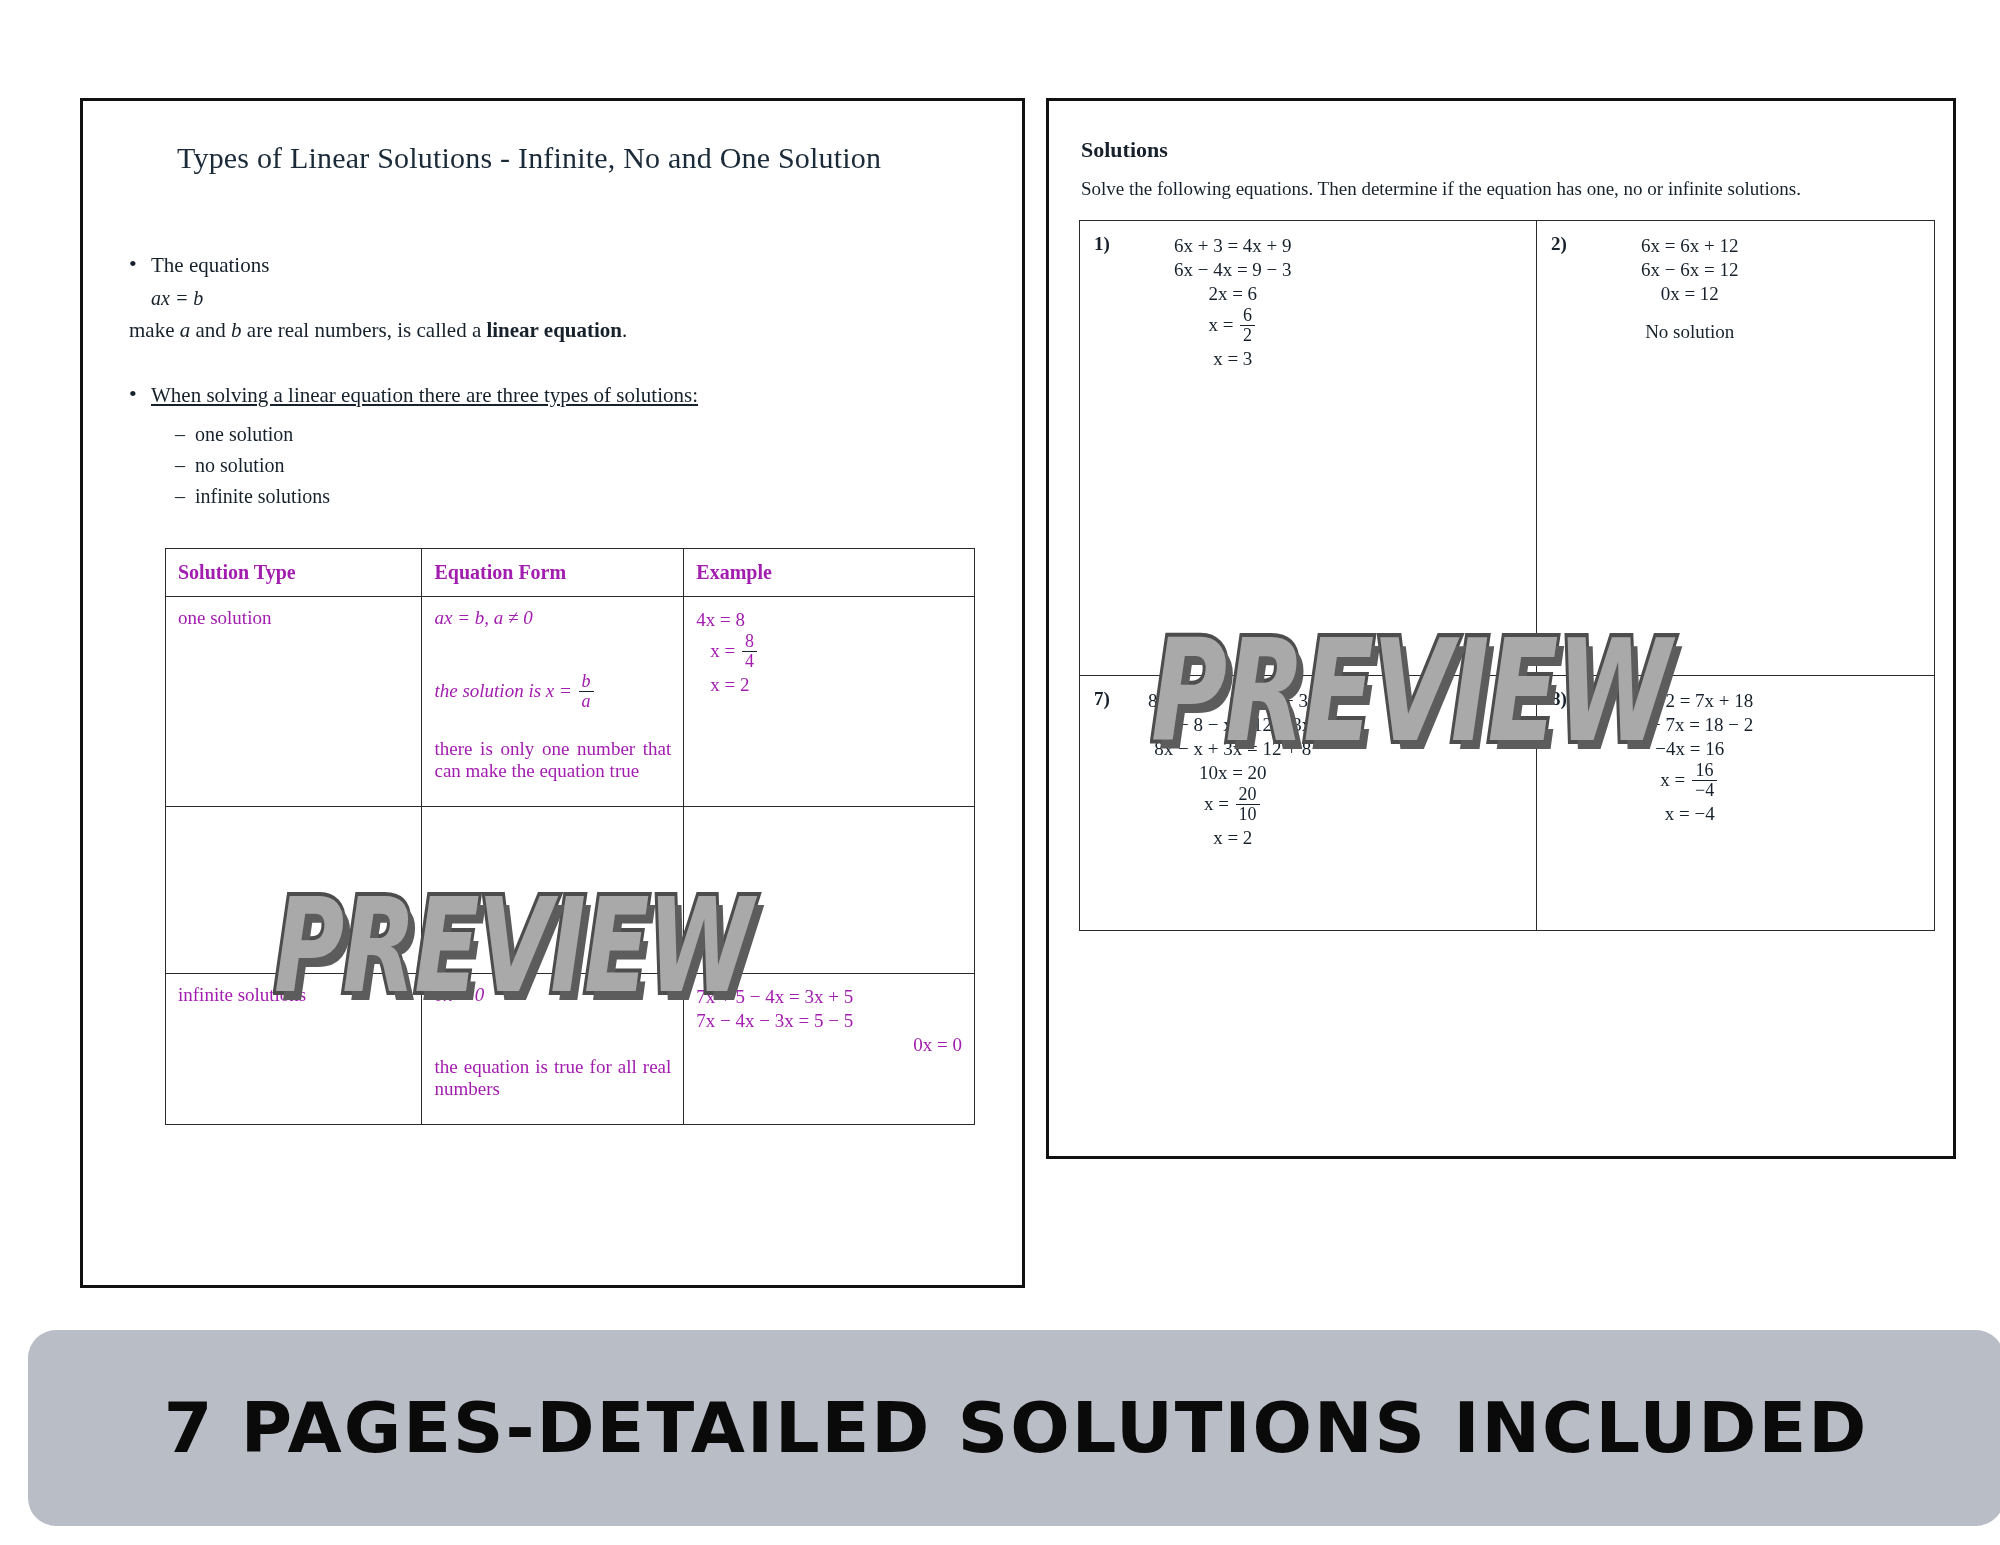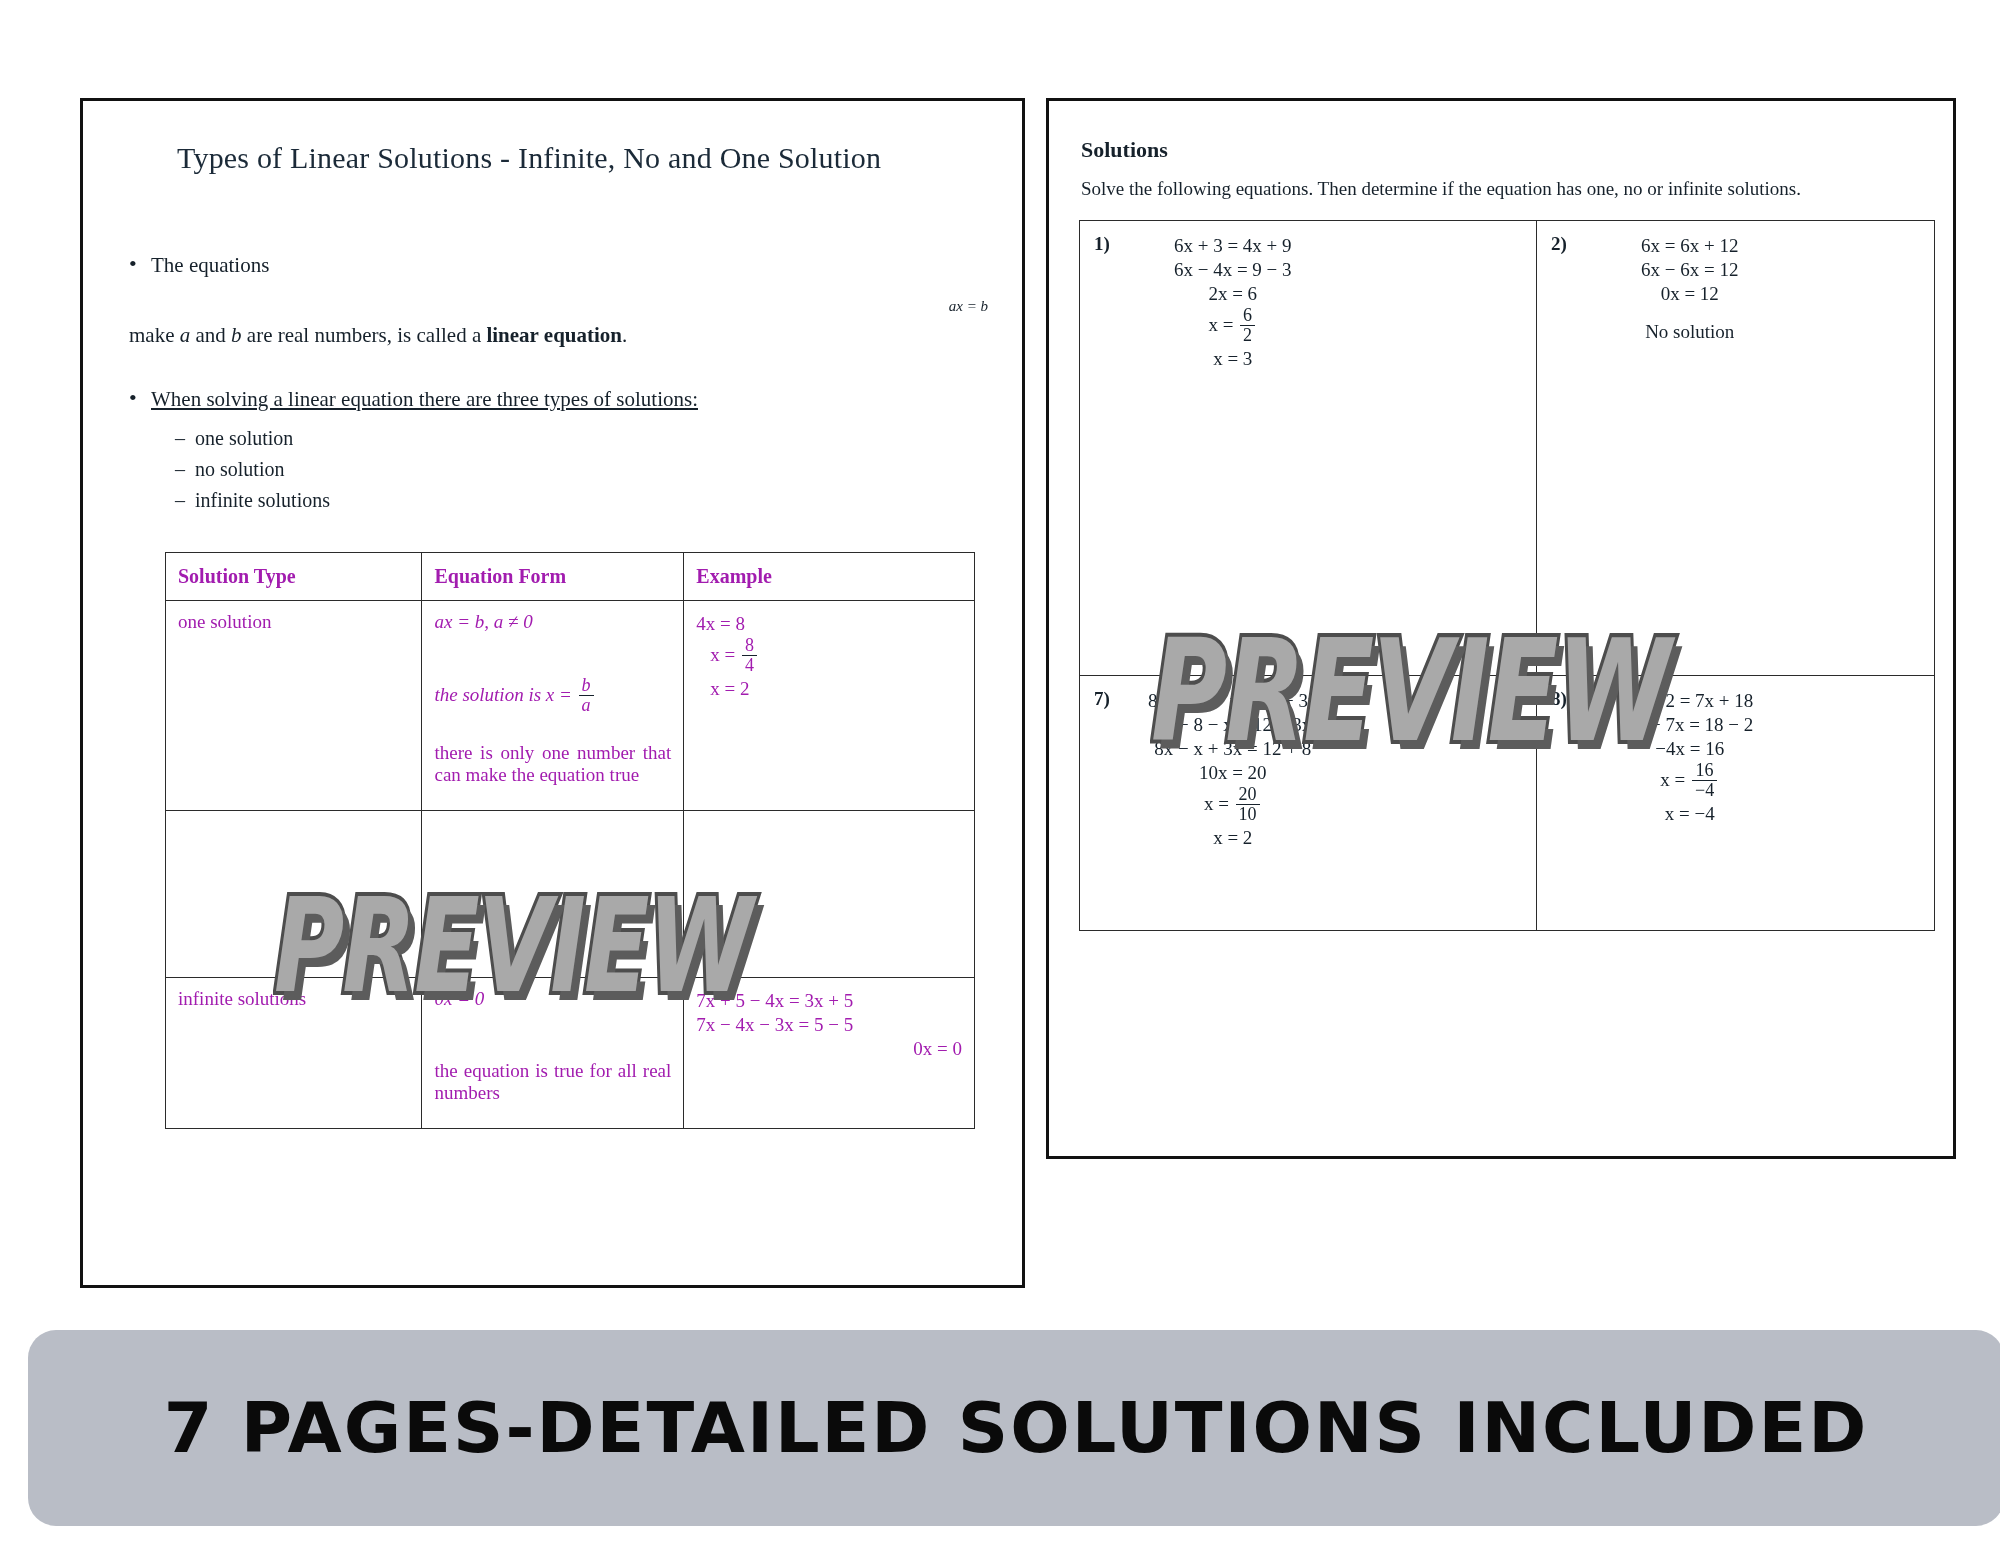--- a/index.html
+++ b/index.html
@@ -64,24 +64,24 @@
     margin-bottom: 10px;
   }
   .bullet:before {
     content: "\2022";
     position: absolute;
     left: 12px;
     top: -2px;
     font-size: 22px;
   }
   .eq-center {
-    text-align: right;
+    text-align: left;
     font-style: italic;
-    font-size: 15px;
-    margin: 17px 0 4px 0;
+    font-size: 20px;
+    margin: 6px 0 4px 0;
   }
   .indent-line {
     margin-left: -22px;
   }
   .subitems {
     margin: 10px 0 0 58px;
     font-size: 20px;
     line-height: 1.55;
     color: #16212b;
   }

